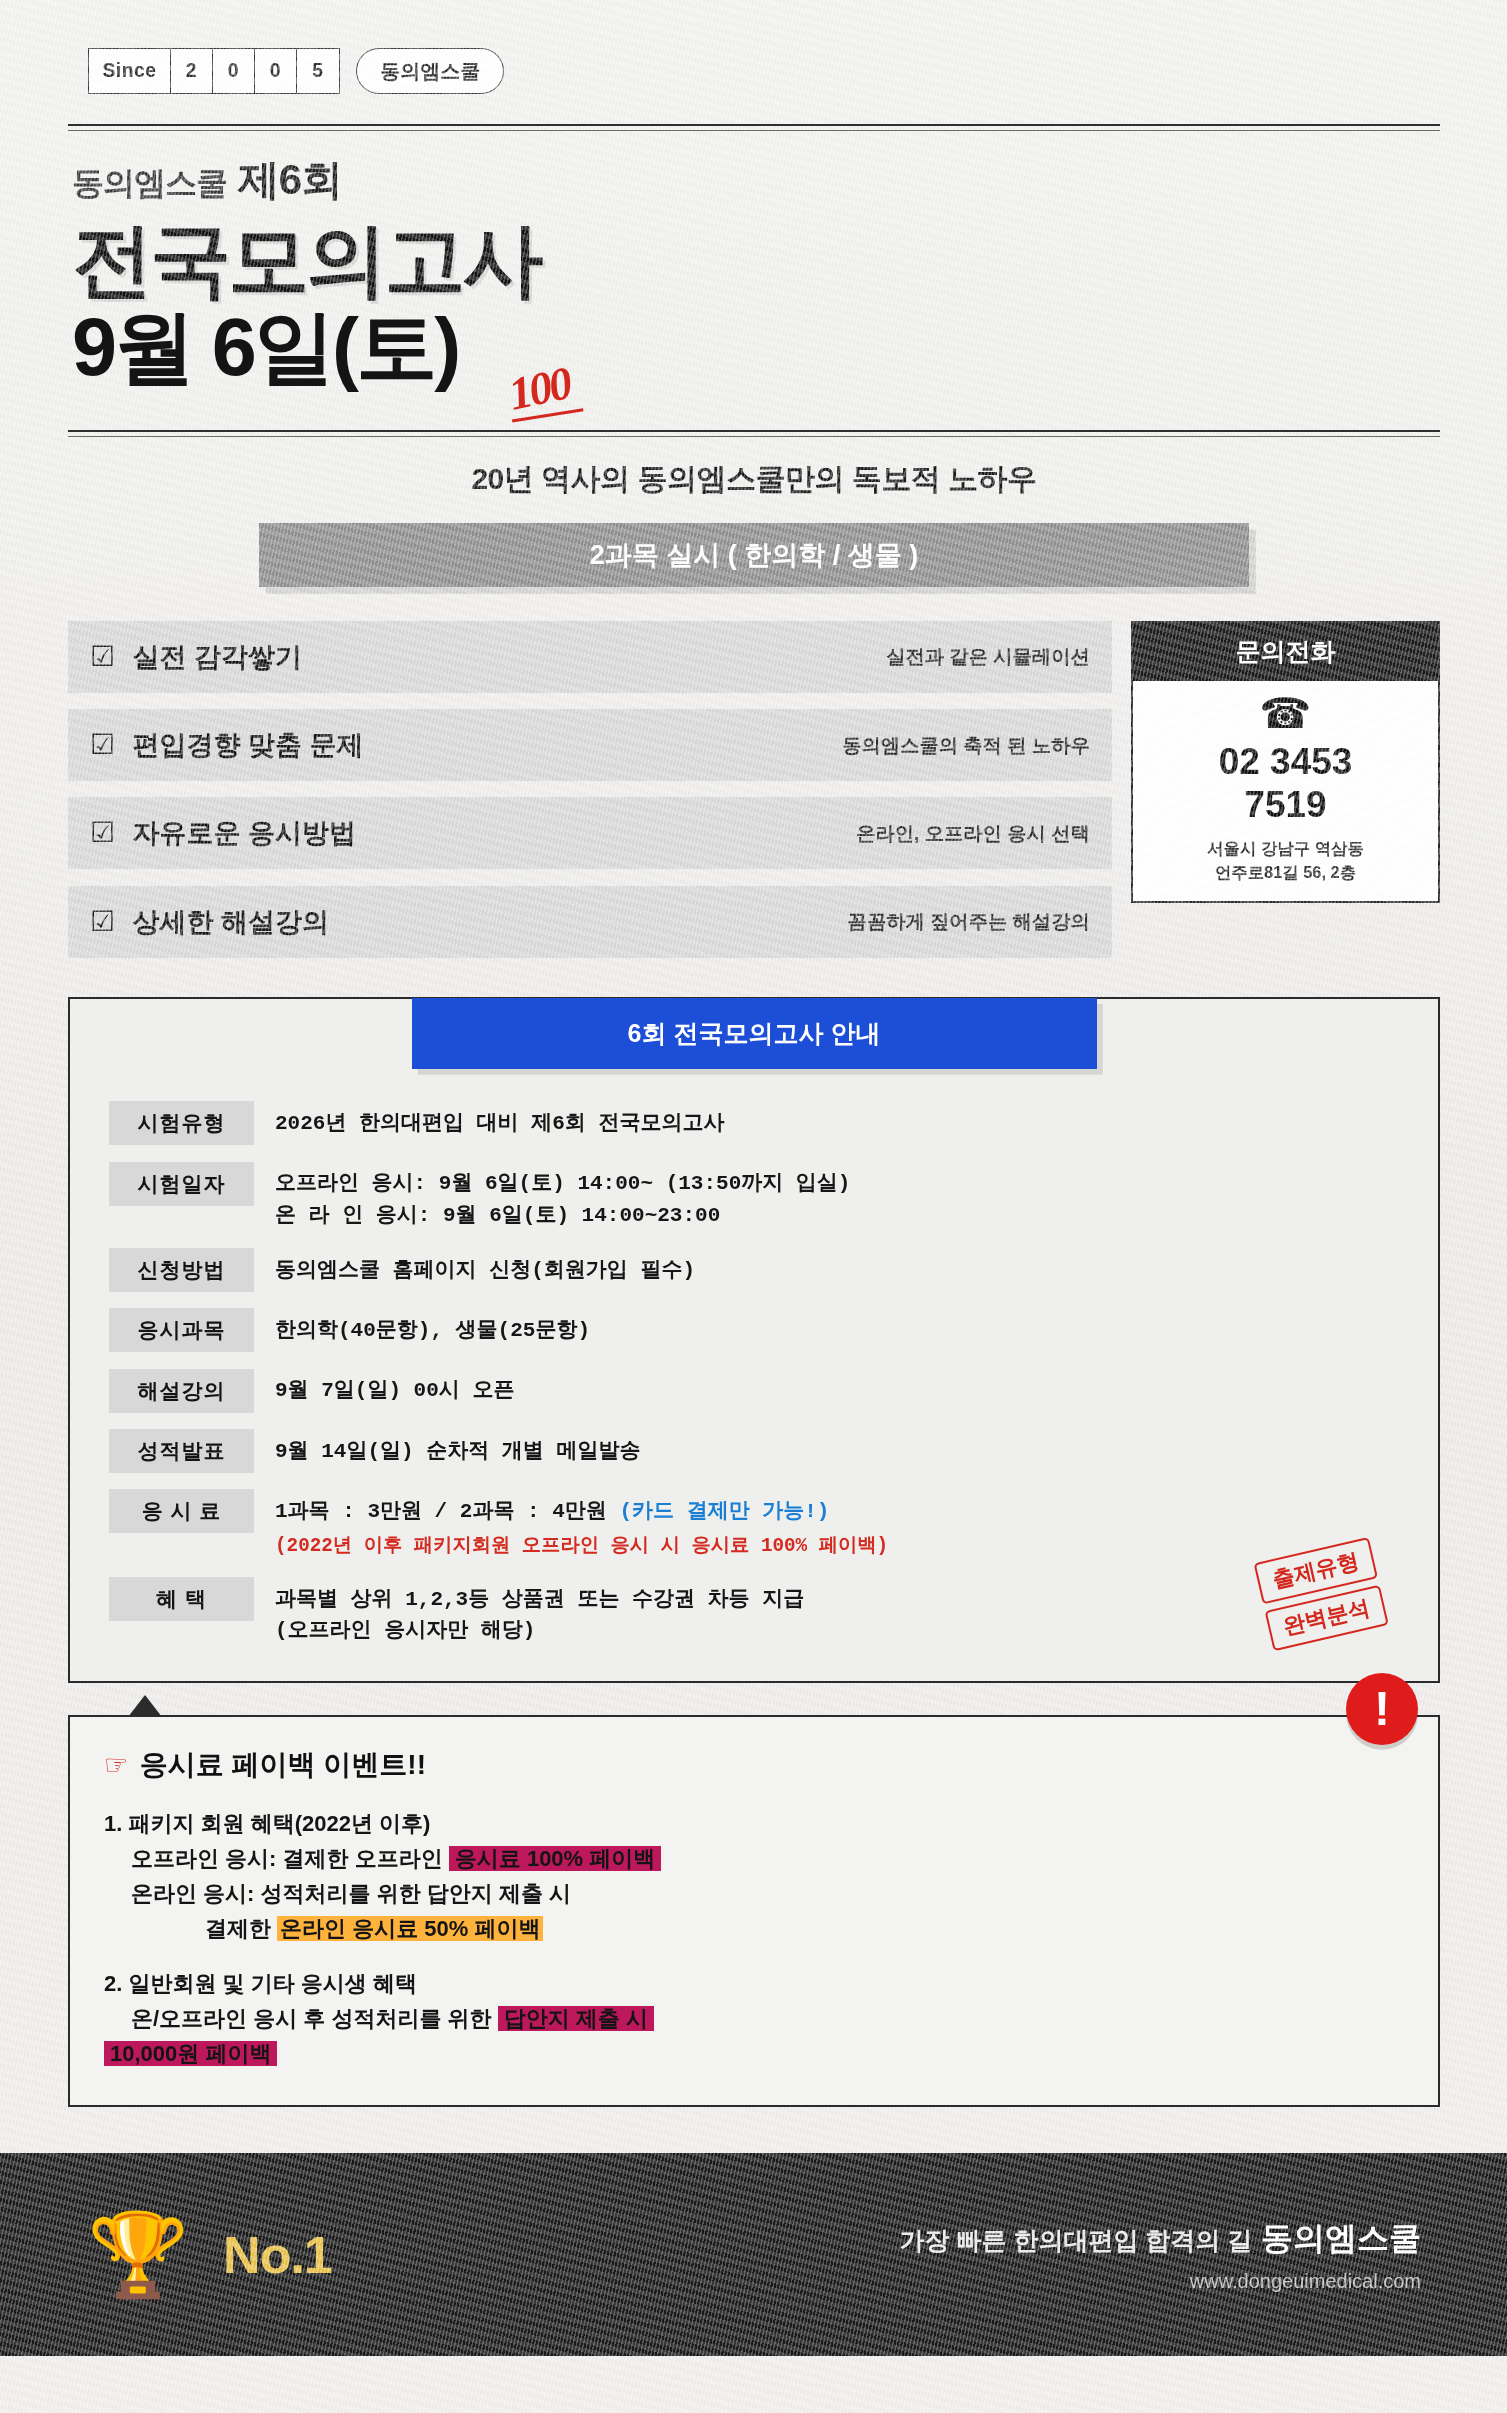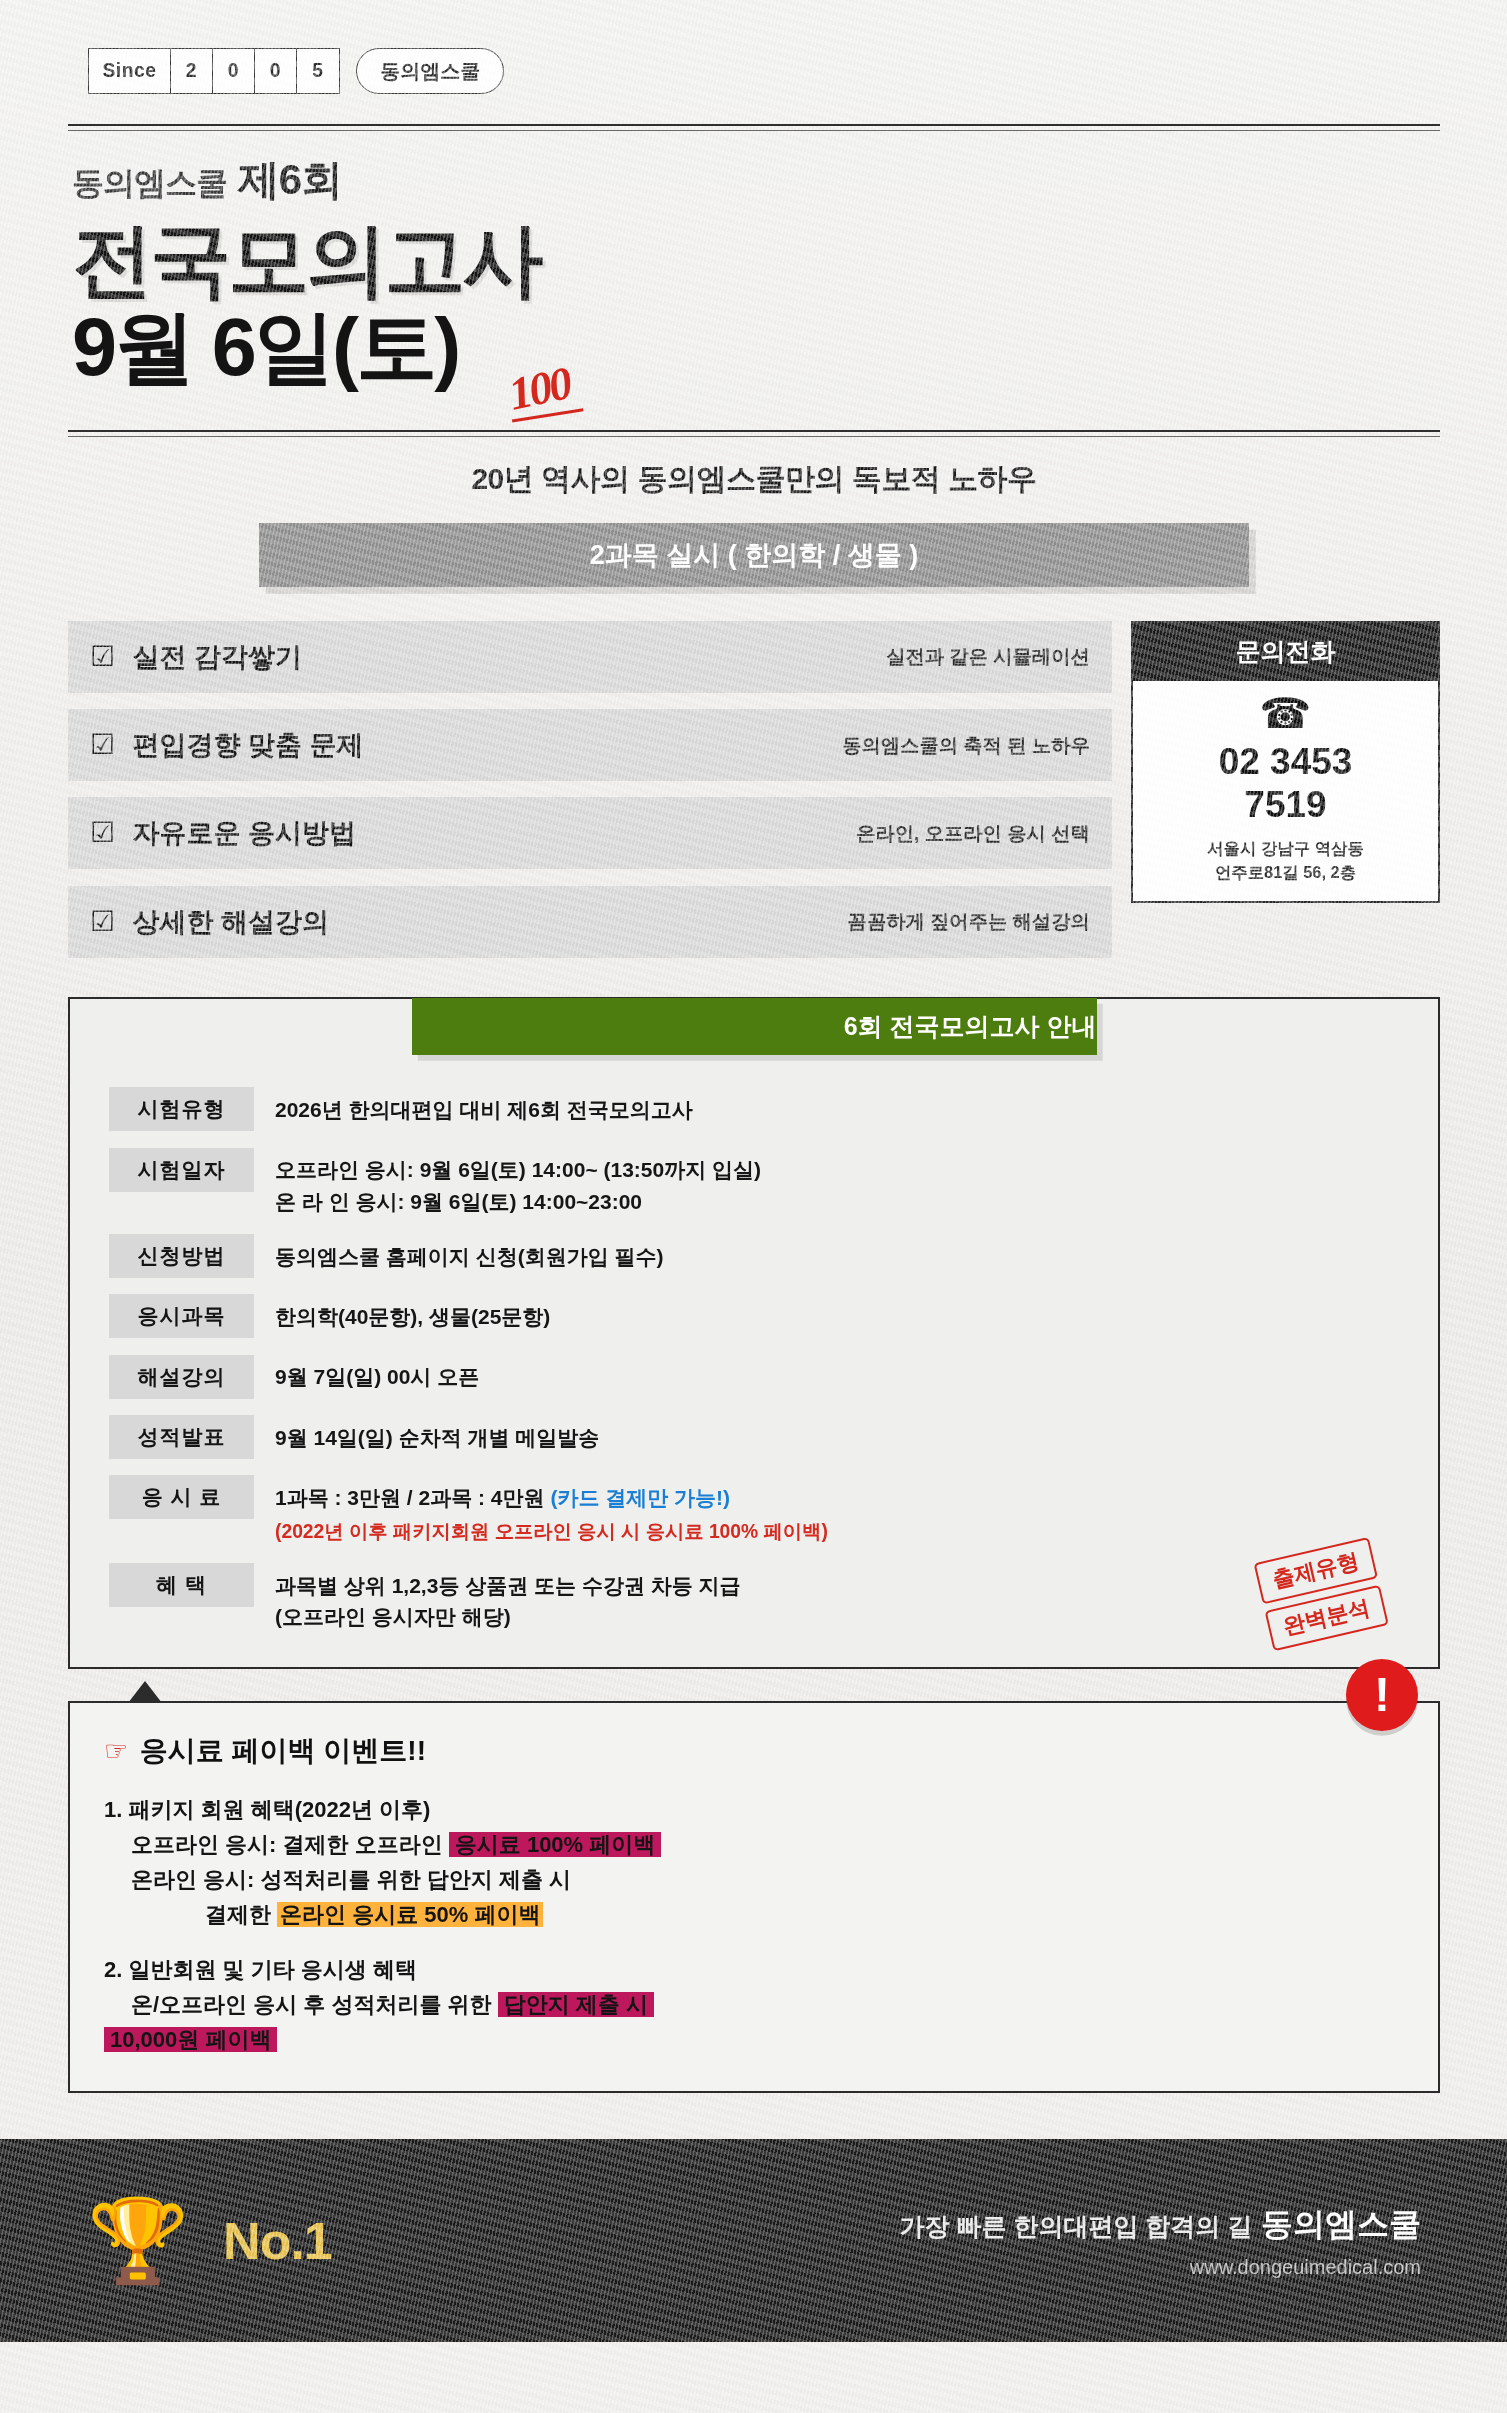--- a/index.html
+++ b/index.html
@@ -107,33 +107,33 @@
   .phone-icon { font-size: 42px; color: #111; margin-top: 12.6px; line-height: 1; }
   .phone-num { font-size: 37px; font-weight: 900; color: #111; line-height: 1.15; margin-top: 5.8px; text-align: center;}
   .phone-addr { font-size: 16.4px; color: #2e2e2e; text-align: center; margin-top: 10.6px; line-height: 1.45; font-weight: 600;}
 
   
   .info-panel {
     margin: 39px 68px 0 68px; border: 2.4px solid #2b2b2b; background: #efefed;
     padding: 0 0 34px 0; position: relative;
   }
   .info-title {
-    margin: -0.5px auto 0 auto; width: 685px; background: #4d7c0f; color: #fff;
-    font-size: 25px; font-weight: 700; text-align: right; padding: 12px 0;
+    margin: -0.5px auto 0 auto; width: 685px; background: #1d4ed8; color: #fff;
+    font-size: 25px; font-weight: 700; text-align: center; padding: 19px 0;
     box-shadow: 5.8px 5.8px 0 rgba(0,0,0,0.10);
     position: relative; top: -0.5px;
   }
   .rows { margin-top: 32px; padding: 0 39px; display: flex; flex-direction: column; gap: 16.4px; }
   .row { display: flex; align-items: flex-start; gap: 21px; }
   .row .label {
     width: 145px; min-height: 44px; background: #d8d8d8; color: #141414;
     font-size: 21px; font-weight: 800; display: flex; align-items: center; justify-content: center;
     flex: none; letter-spacing: 1px;
   }
-  .row .value { font-size: 21px; color: #161616; font-weight: 600; line-height: 1.5; padding-top: 6.8px; }
+  .row .value { font-size: 21px; color: #161616; font-weight: 600; line-height: 1.5; padding-top: 6.8px; font-family: Liberation Mono, monospace; }
   .row .value .red { color: #d42a1f; font-weight: 700; }
   .row .value .red-s { color: #d42a1f; font-size: 17.4px; font-weight: 700; }
   .row .value .blue { color: #1a7fd4; font-weight: 800; }
   .row .value .sub-red { color: #d42a1f; font-size: 19.3px; font-weight: 700; display:block; margin-top: 3.9px;}
 
   .stamp-badge {
     position: absolute; right: 34px; top: 550px; width: 164px; text-align: center;
     transform: rotate(-13deg);
   }
   .stamp-badge .sline {

